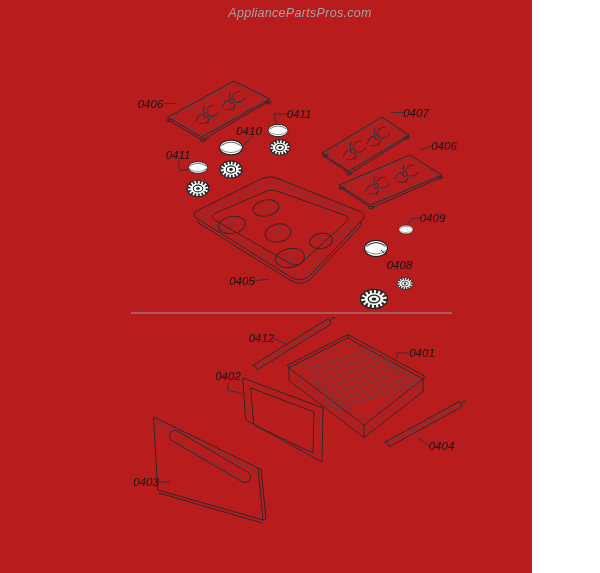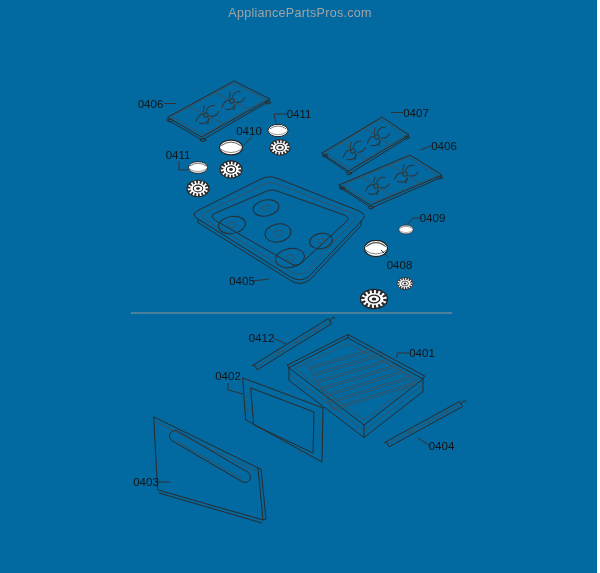--- a/index.html
+++ b/index.html
@@ -1,17 +1,17 @@
 <!DOCTYPE html>
 <html><head>
 <meta charset="utf-8">
 <style>
   html,body{margin:0;padding:0;background:#fff;}
-  .stage{position:relative;width:597px;height:573px;background:#0369a1;overflow:hidden;
-         font-family:"Liberation Sans",sans-serif;}
+  .stage{position:relative;width:532px;height:573px;background:#b91c1c;overflow:hidden;
+         font-family:"Liberation Sans",sans-serif;font-style:italic;}
   svg text.part-label{font-family:"Liberation Sans",sans-serif;font-size:11.5px;fill:#151515;}
   svg text.watermark{font-family:"Liberation Sans",sans-serif;font-size:12.5px;fill:#a3a3a3;letter-spacing:.3px;}
   .ln{stroke:#2b2b2b;stroke-width:1;fill:none;stroke-linejoin:round;stroke-linecap:round;}
   .thin{stroke:#4a4a4a;stroke-width:.7;fill:none;}
   .leader{stroke:#333;stroke-width:1;fill:none;}
 </style>
 </head>
 <body>
 
 <div class="stage">

